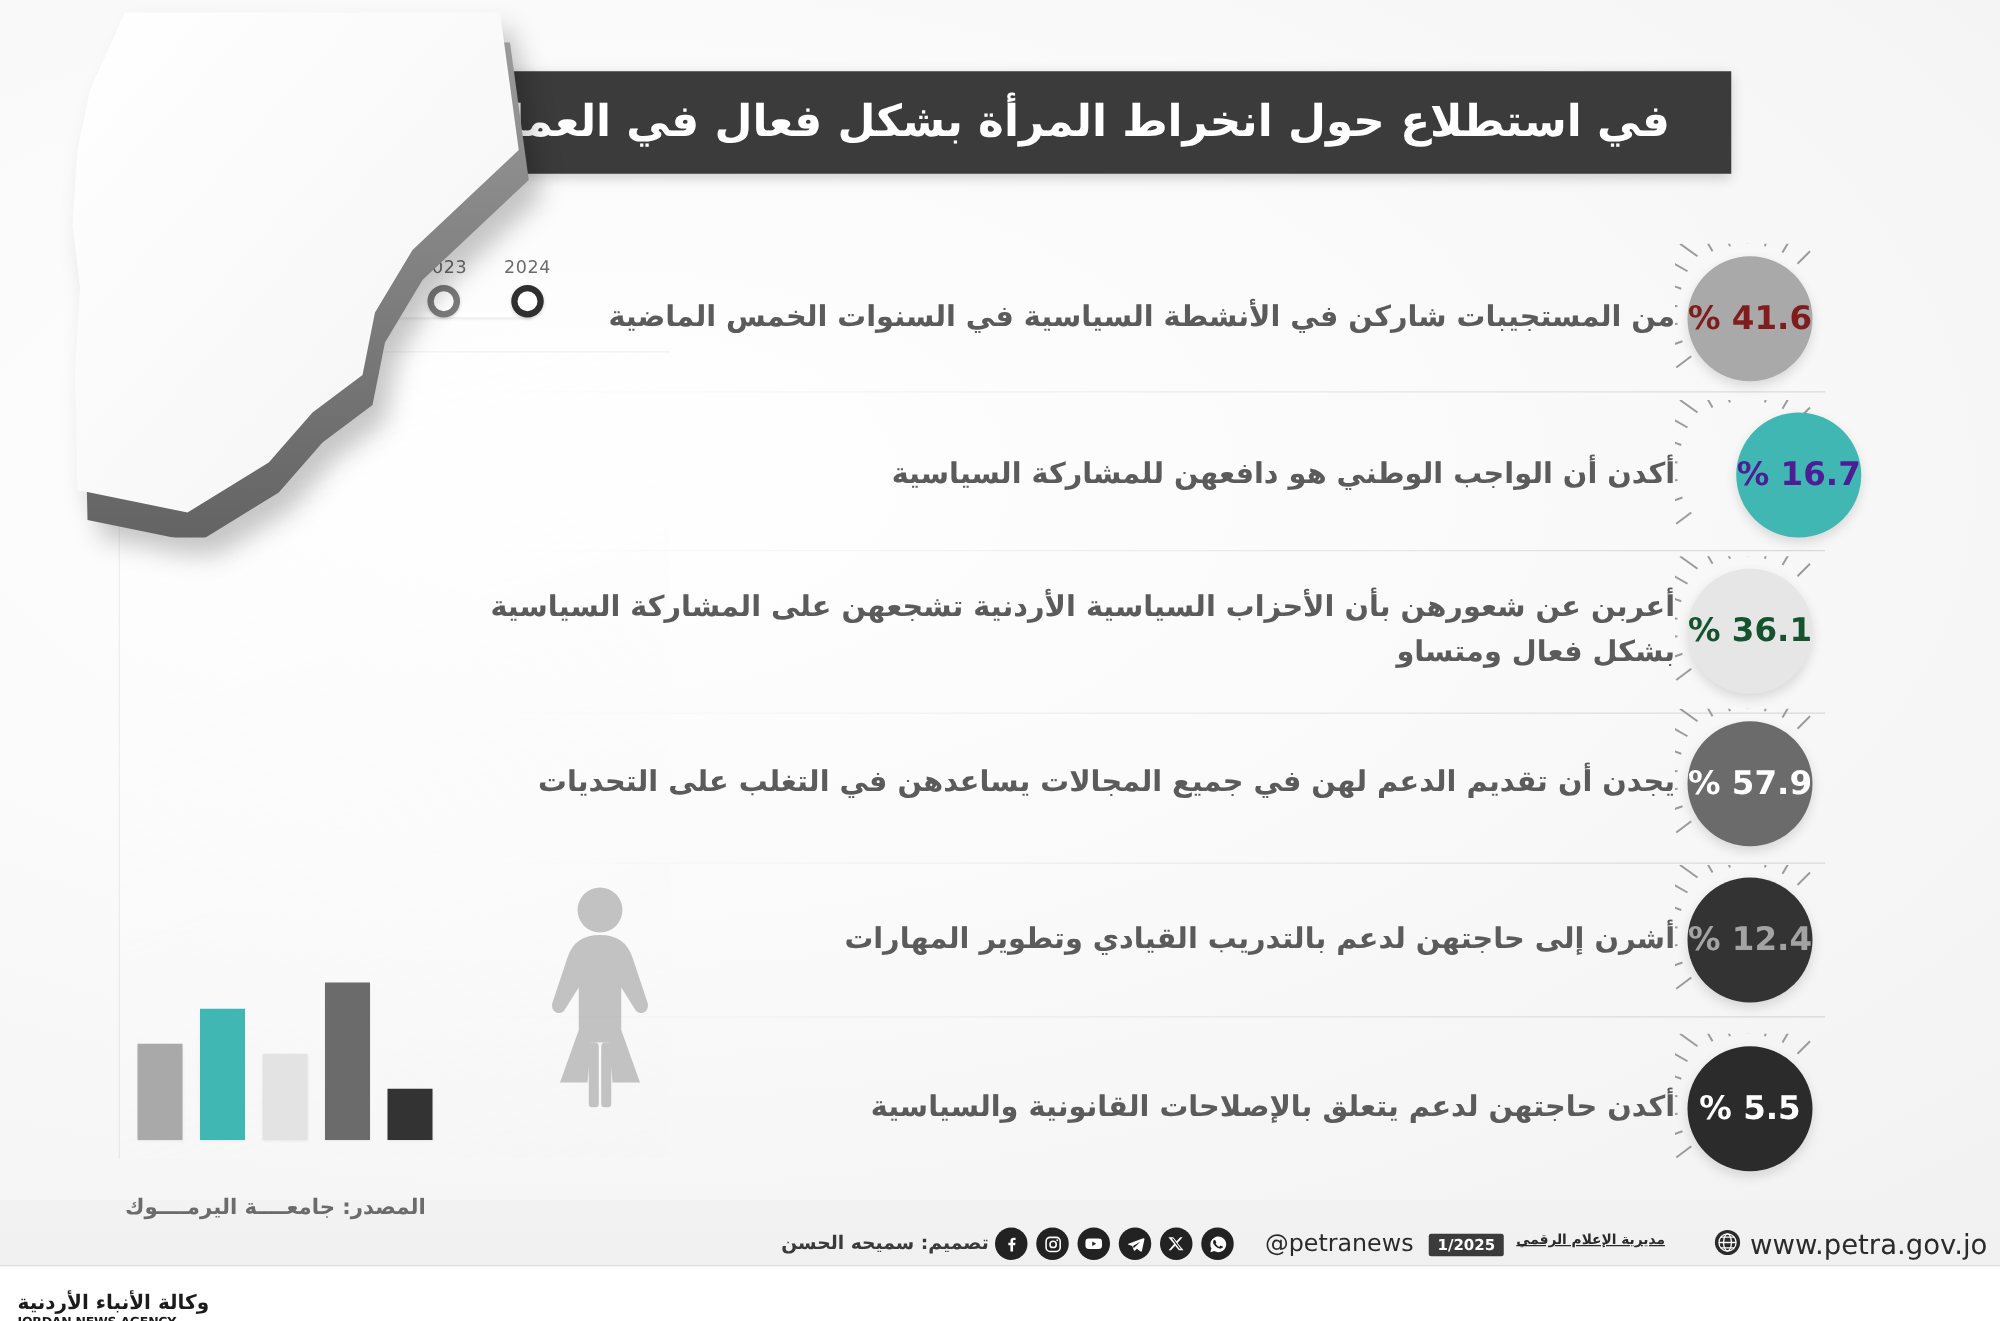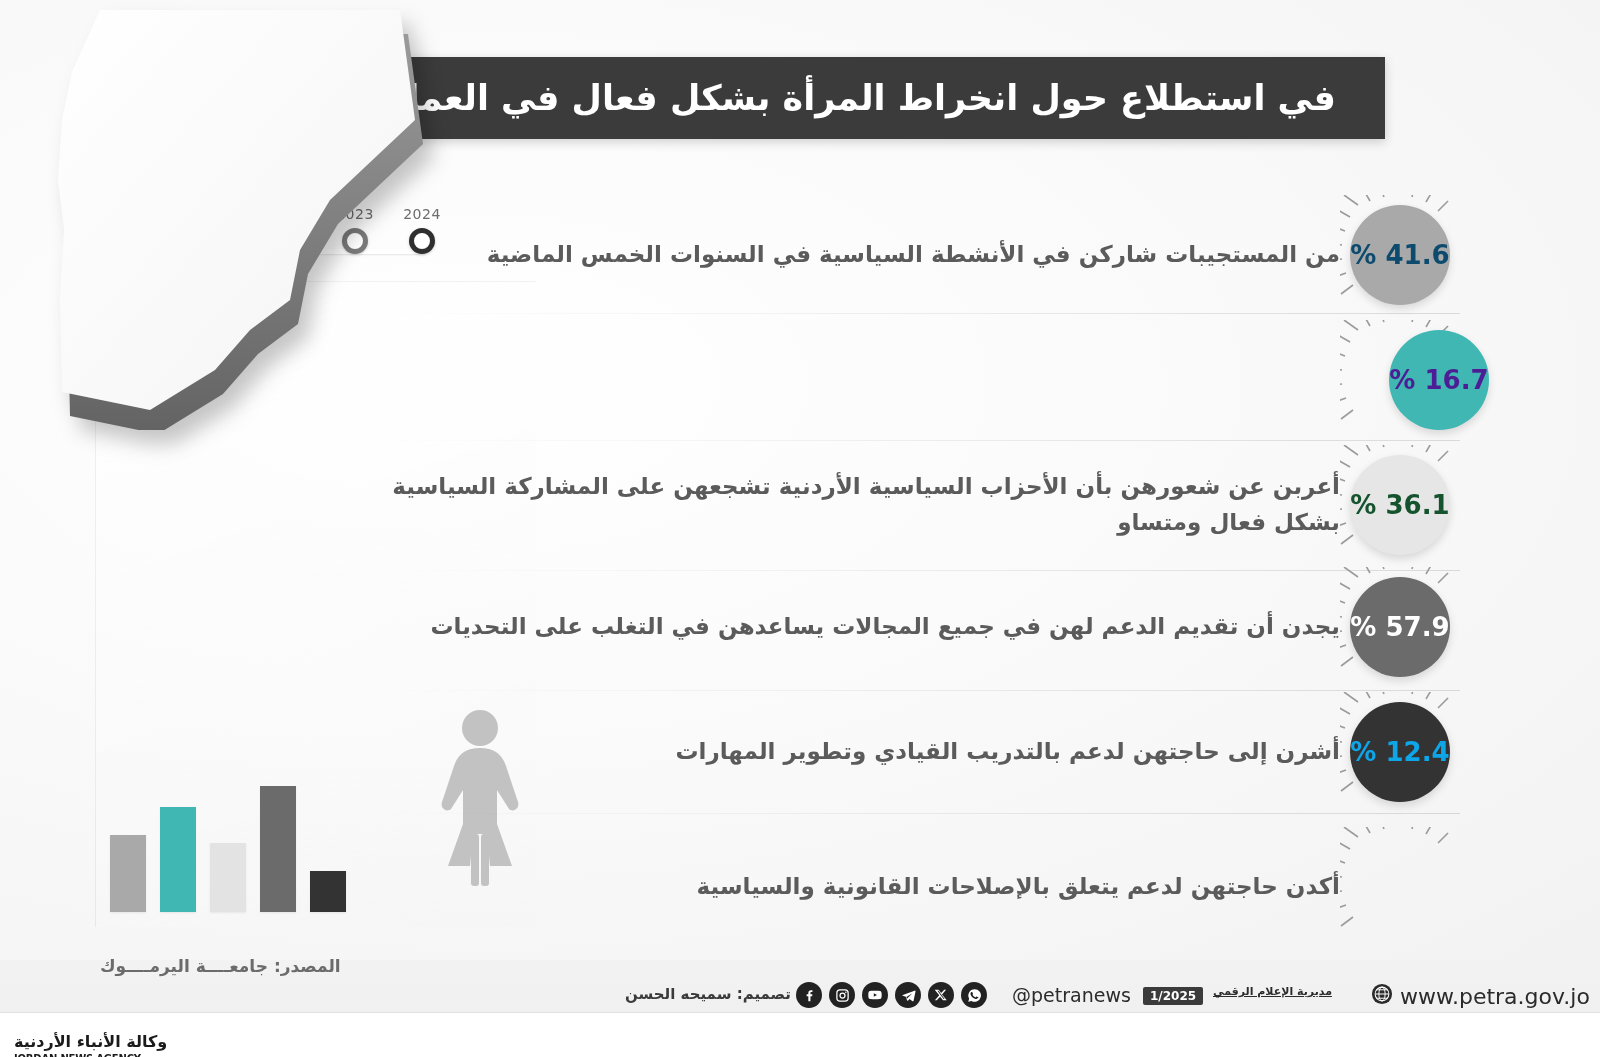--- a/index.html
+++ b/index.html
@@ -254,21 +254,21 @@
               <line x1="6" y1="78" x2="-8" y2="83"></line>
             <line x1="13" y1="90" x2="1" y2="99"></line>
               <line x1="30" y1="6" x2="22" y2="-8"></line>
             <line x1="44" y1="2" x2="39" y2="-11"></line>
               <line x1="58" y1="0" x2="57" y2="-13"></line>
             <line x1="72" y1="2" x2="75" y2="-11"></line>
               <line x1="86" y1="7" x2="93" y2="-5"></line>
             <line x1="98" y1="16" x2="108" y2="6"></line>
           </g>
         </svg>
-        <div class="badge" style="background:#a9a9a9;color:#0c4a6e;text-align:center;">% 41.6</div>
+        <div class="badge" style="background:#a9a9a9;color:#7f1d1d;text-align:center;">% 41.6</div>
       </div>
       <div class="stat-text">من المستجيبات شاركن في الأنشطة السياسية في السنوات الخمس الماضية</div>
     </div>
     <div class="row-sep" style="top:118px;width:1090px;"></div>
 
     <div class="stat-row" style="top:125px;width:1090px;">
       <div class="badge-wrap">
         <svg class="ticks" viewBox="0 0 120 120">
           <g stroke="#9b9b9b" stroke-width="1.6">
             <line x1="18" y1="10" x2="4" y2="0"></line>
@@ -281,20 +281,21 @@
               <line x1="30" y1="6" x2="22" y2="-8"></line>
             <line x1="44" y1="2" x2="39" y2="-11"></line>
               <line x1="58" y1="0" x2="57" y2="-13"></line>
             <line x1="72" y1="2" x2="75" y2="-11"></line>
               <line x1="86" y1="7" x2="93" y2="-5"></line>
             <line x1="98" y1="16" x2="108" y2="6"></line>
           </g>
         </svg>
         <div class="badge" style="background:#41b7b3;color:#4c1d95;margin-left:39px;">% 16.7</div>
       </div>
+      <div class="stat-text">أكدن أن الواجب الوطني هو دافعهن للمشاركة السياسية</div>
     </div>
     <div class="row-sep" style="top:245px;width:1090px;"></div>
 
     <div class="stat-row" style="top:250px;width:1090px;">
       <div class="badge-wrap">
         <svg class="ticks" viewBox="0 0 120 120">
           <g stroke="#9b9b9b" stroke-width="1.6">
             <line x1="18" y1="10" x2="4" y2="0"></line>
               <line x1="10" y1="22" x2="-4" y2="14"></line>
             <line x1="5" y1="36" x2="-9" y2="31"></line>
@@ -354,21 +355,21 @@
               <line x1="6" y1="78" x2="-8" y2="83"></line>
             <line x1="13" y1="90" x2="1" y2="99"></line>
               <line x1="30" y1="6" x2="22" y2="-8"></line>
             <line x1="44" y1="2" x2="39" y2="-11"></line>
               <line x1="58" y1="0" x2="57" y2="-13"></line>
             <line x1="72" y1="2" x2="75" y2="-11"></line>
               <line x1="86" y1="7" x2="93" y2="-5"></line>
             <line x1="98" y1="16" x2="108" y2="6"></line>
           </g>
         </svg>
-        <div class="badge" style="background:#333333;color:#0ea5e9;">% 12.4</div>
+        <div class="badge" style="background:#333333;color:#a3a3a3;">% 12.4</div>
       </div>
       <div class="stat-text">أشرن إلى حاجتهن لدعم بالتدريب القيادي وتطوير المهارات</div>
     </div>
     <div class="row-sep" style="top:618px;width:1090px;"></div>
 
     <div class="stat-row" style="top:632px;width:1090px;">
       <div class="badge-wrap">
         <svg class="ticks" viewBox="0 0 120 120">
           <g stroke="#9b9b9b" stroke-width="1.6">
             <line x1="18" y1="10" x2="4" y2="0"></line>
@@ -379,20 +380,21 @@
               <line x1="6" y1="78" x2="-8" y2="83"></line>
             <line x1="13" y1="90" x2="1" y2="99"></line>
               <line x1="30" y1="6" x2="22" y2="-8"></line>
             <line x1="44" y1="2" x2="39" y2="-11"></line>
               <line x1="58" y1="0" x2="57" y2="-13"></line>
             <line x1="72" y1="2" x2="75" y2="-11"></line>
               <line x1="86" y1="7" x2="93" y2="-5"></line>
             <line x1="98" y1="16" x2="108" y2="6"></line>
           </g>
         </svg>
+        <div class="badge" style="background:#2b2b2b;color:#ffffff;">% 5.5</div>
       </div>
       <div class="stat-text">أكدن حاجتهن لدعم يتعلق بالإصلاحات القانونية والسياسية</div>
     </div>
 
   </div>
 
   <div id="footer">
     <div id="jna-logo">
       <span class="ar">وكالة الأنباء الأردنية</span>
       <span class="en">JORDAN NEWS AGENCY</span>

